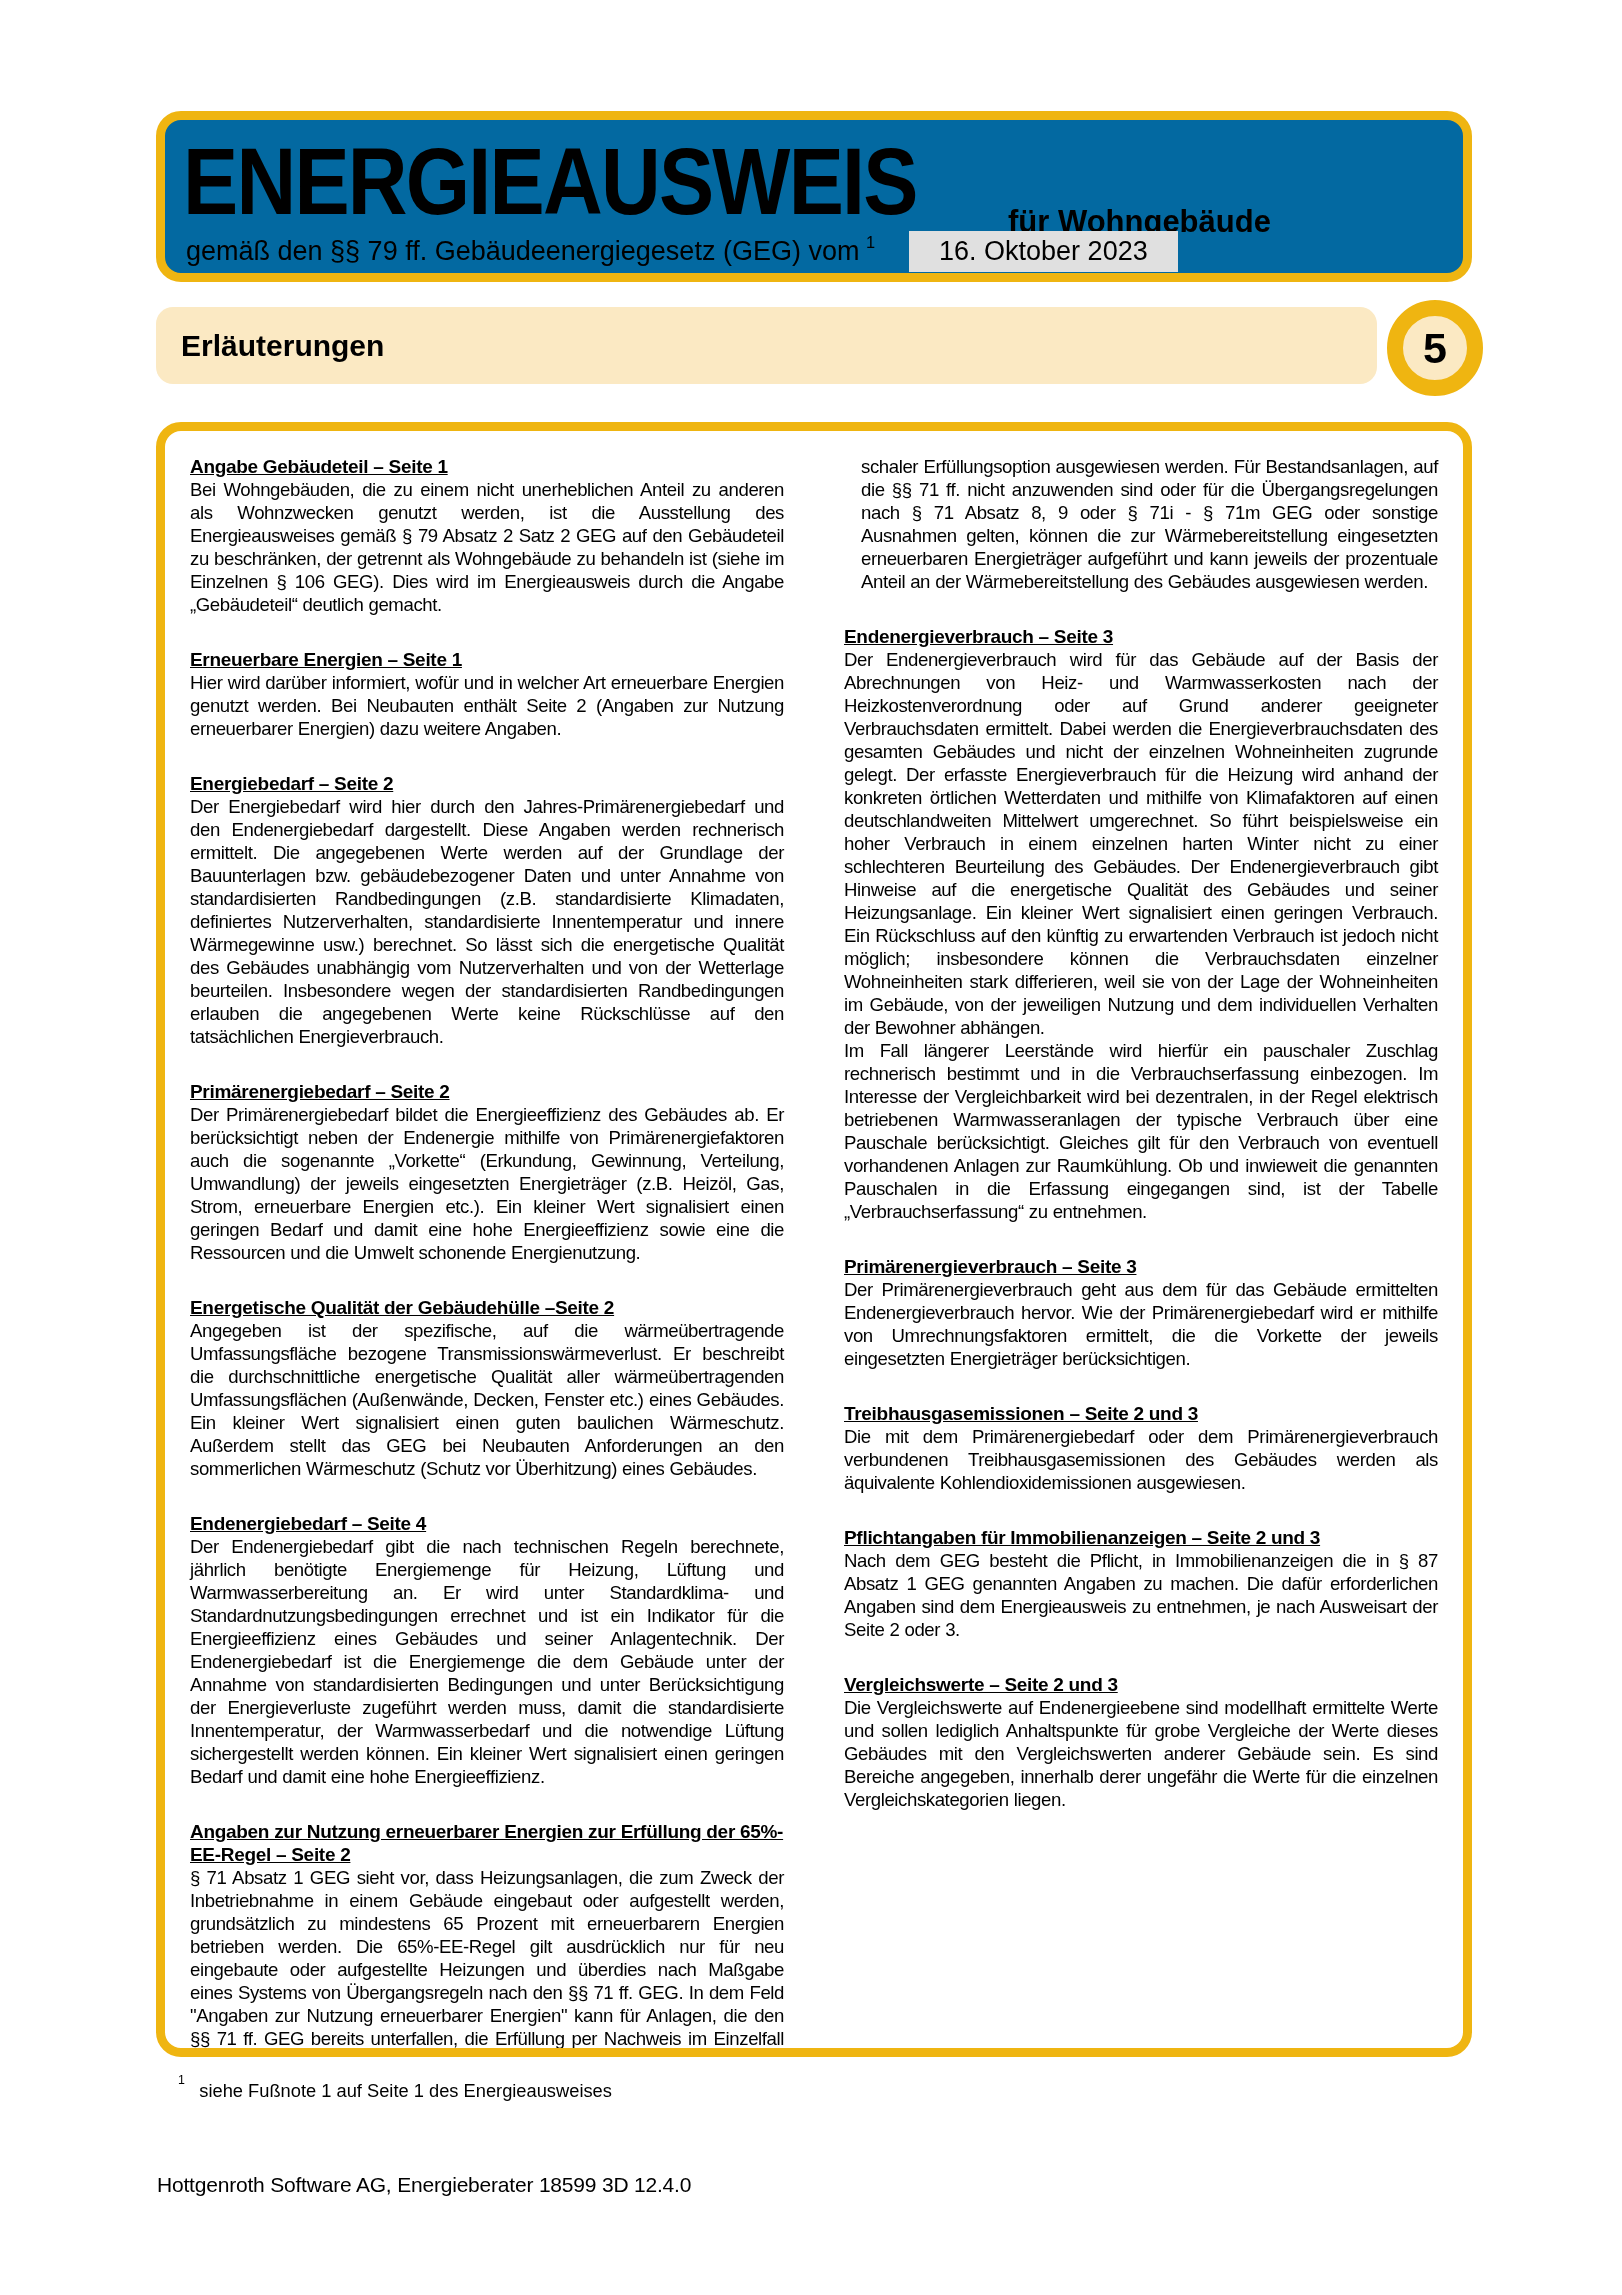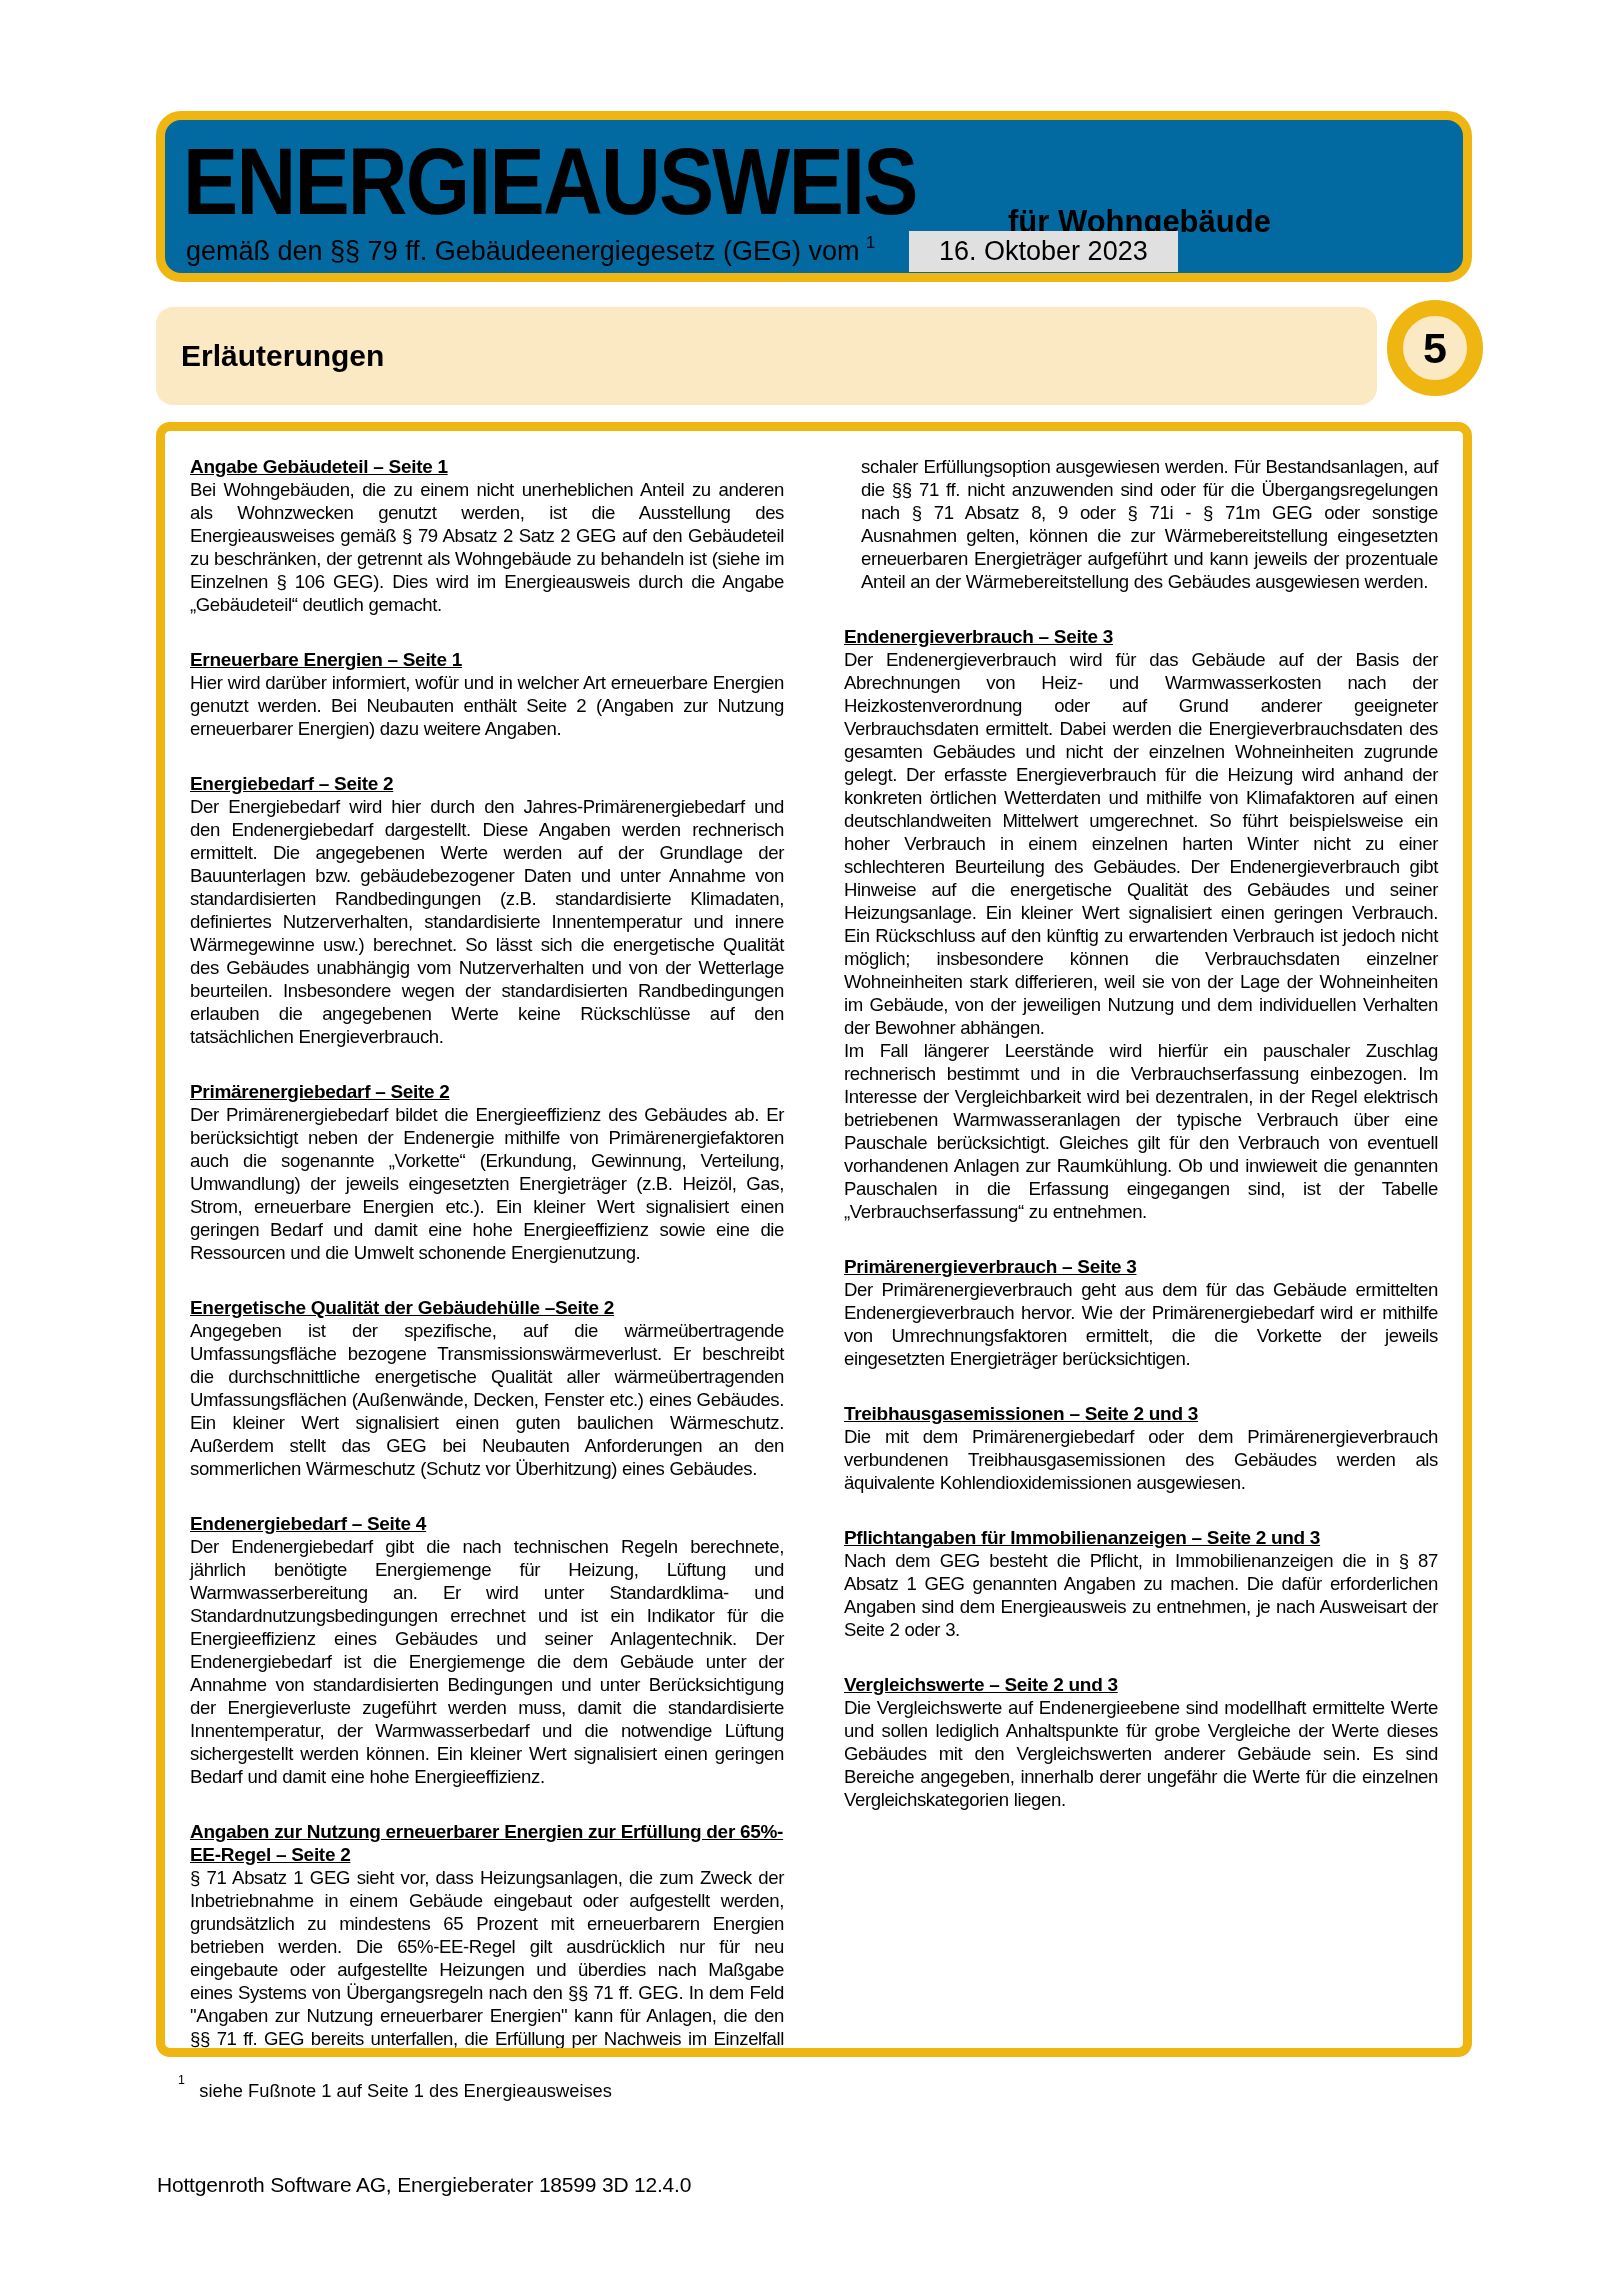--- a/index.html
+++ b/index.html
@@ -28,36 +28,36 @@
     display:flex;align-items:center;font-size:27px;white-space:nowrap;
   }
   .law-row sup{font-size:16.4px;margin-left:6.5px;position:relative;top:-9.2px;}
   .date-box{
     display:inline-block;margin-left:34px;background:#E0E0E0;
     padding:5.2px 30px;font-size:27px;text-align:center;min-width:177px;
   }
 
   
   .section-bar{
-    position:absolute;left:156px;top:307px;width:1221px;height:98px;
+    position:absolute;left:156px;top:307px;width:1221px;height:77px;
     background:#FBE9C3;border-radius:17px;box-sizing:border-box;
     display:flex;align-items:center;padding-left:25px;
     font-size:30px;font-weight:bold;
   }
   .page-badge{
     position:absolute;left:1387px;top:300px;width:96px;height:96px;
     border:16.4px solid #EFB511;border-radius:50%;background:#FBE9C3;
     box-sizing:border-box;display:flex;align-items:center;justify-content:center;
     font-size:43px;font-weight:bold;
   }
 
   
   .main-box{
     position:absolute;left:156px;top:422px;width:1316px;height:1635px;
-    border:9.8px solid #EFB511;border-radius:14px;background:#fff;box-sizing:border-box;
+    border:9.8px solid #EFB511;border-radius:25px;background:#fff;box-sizing:border-box;
     padding:23.6px 25px;display:flex;gap:60px;overflow:hidden;
   }
   .col{flex:1;min-width:0;}
   .section{margin-top:32px;}
   .section:first-child{margin-top:0;}
   .heading{
     font-weight:bold;text-decoration:underline;
     font-size:19px;line-height:23px;letter-spacing:-0.3px;
   }
   p.body{

